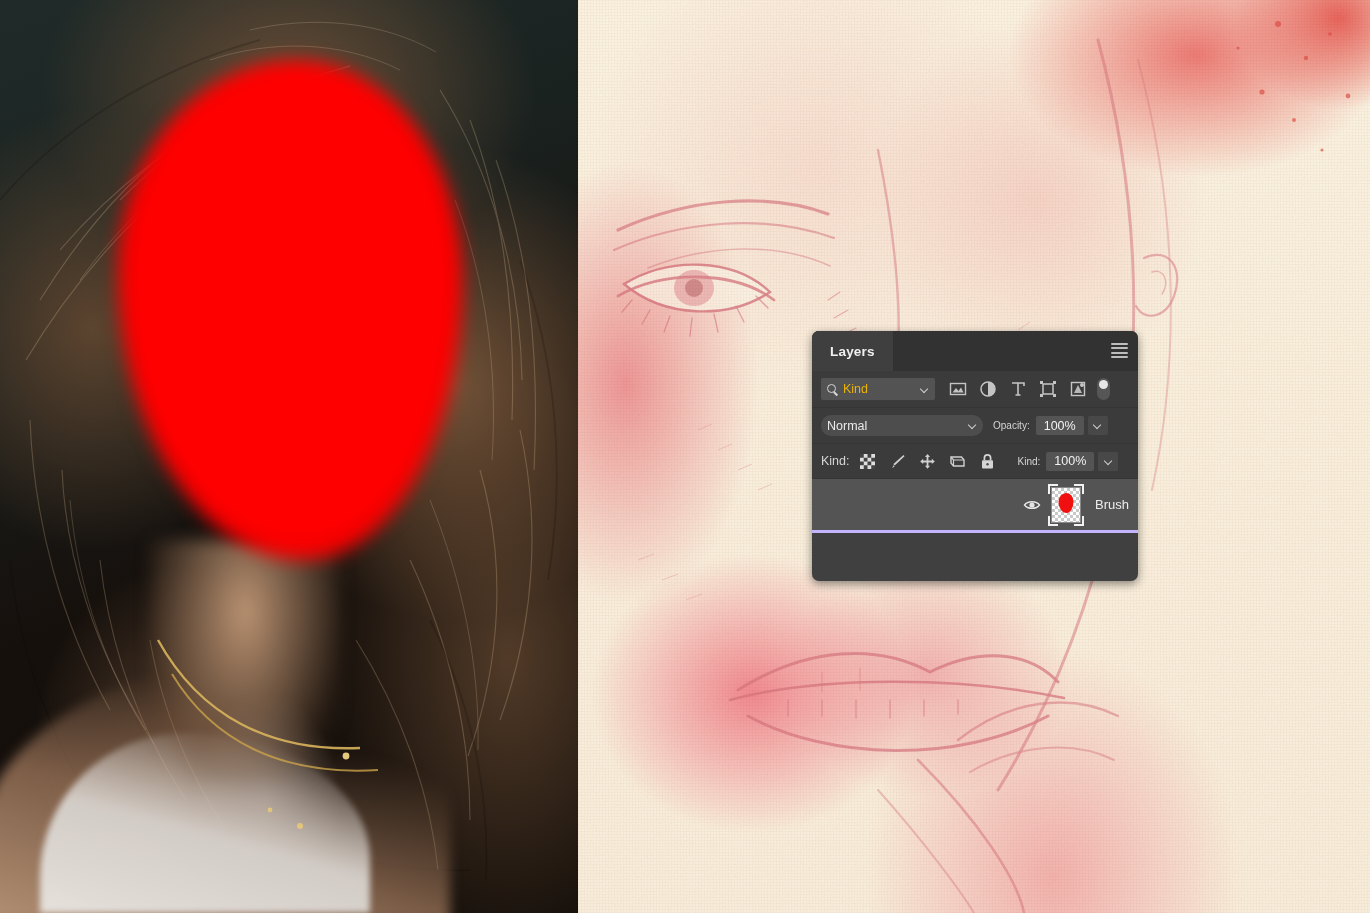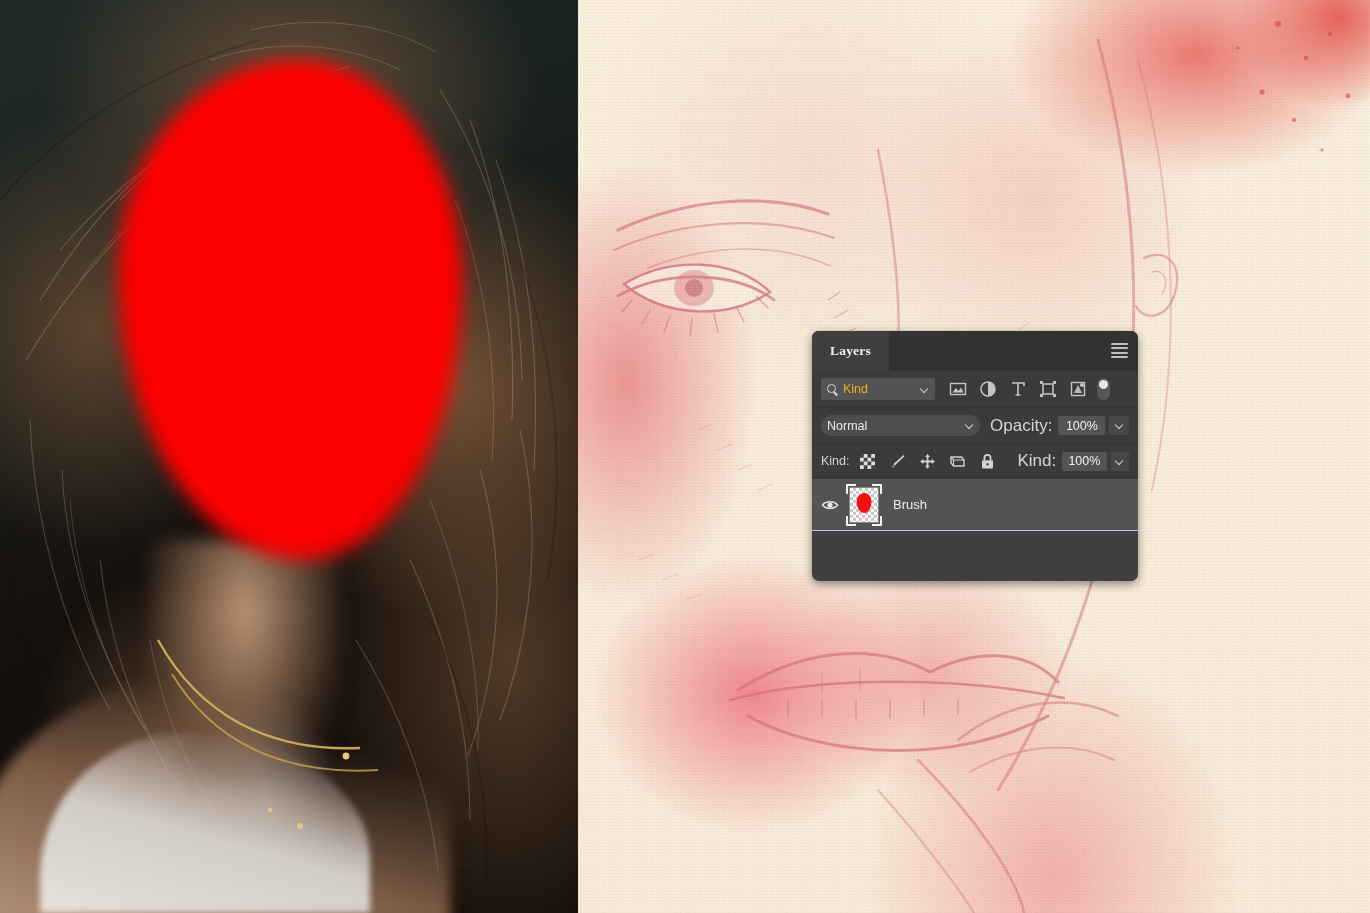--- a/index.html
+++ b/index.html
@@ -94,21 +94,21 @@
   .layers-panel{
     position:absolute;left:812px;top:331px;width:326px;height:250px;
     background:#404040;border-radius:7px;
     box-shadow:0 3px 10px rgba(0,0,0,.45);
     overflow:hidden;
     color:#e2e2e2;font-size:13px;
     user-select:none;
   }
   .panel-head{
     position:relative;height:40px;background:#323232;
-    display:flex;align-items:stretch;font-family:Liberation Serif, serif;
+    display:flex;align-items:stretch;
   }
   .tab{
     display:flex;align-items:center;padding:0 18px;
     background:#3f3f3f;color:#f0f0f0;font-size:13.5px;font-weight:bold;
     letter-spacing:.2px;
   }
   .head-rest{flex:1;position:relative;}
   .menu-icon{
     position:absolute;right:10px;top:12px;width:17px;height:15px;
     display:flex;flex-direction:column;justify-content:space-between;
@@ -159,21 +159,21 @@
   .blend-row{
     height:35px;padding:0 9px;background:#3b3b3b;
     border-bottom:1px solid #343434;
   }
   .blend-select{
     width:150px;height:21px;background:#4d4d4d;border-radius:10px;
     display:flex;align-items:center;padding:0 6px;
     font-size:12.5px;color:#eaeaea;cursor:pointer;
   }
   .blend-select .chev{margin-left:auto;}
-  .lbl{font-size:17px;color:#d5d5d5;margin-left:10px;}
+  .lbl{font-size:10px;color:#d5d5d5;margin-left:10px;}
   .num-field{
     width:48px;height:19px;background:#545454;border-radius:2px;
     display:flex;align-items:center;justify-content:center;
     font-size:12.5px;color:#f2f2f2;margin-left:6px;cursor:text;
   }
   .stepper{
     width:20px;height:19px;background:#484848;border-radius:2px;
     display:flex;align-items:center;justify-content:center;margin-left:4px;cursor:pointer;
   }
 
@@ -181,21 +181,21 @@
     height:34px;padding:0 9px;background:#3b3b3b;
     border-bottom:1px solid #343434;
   }
   .lock-label{font-size:12.5px;color:#d5d5d5;margin-right:9px;}
   .lock-icons{display:flex;align-items:center;gap:13px;}
   .lock-icons .li{width:17px;height:17px;opacity:.9;cursor:pointer;}
 
   .layer-list{background:#3b3b3b;}
   .layer-row{
     height:51px;display:flex;align-items:center;padding:0 9px;
-    border-bottom:1px solid #c4b5fd;cursor:pointer;
+    border-bottom:3px solid #c4b5fd;cursor:pointer;justify-content:flex-end;
   }
   .layer-row.selected{background:#545454;}
   .eye{width:18px;height:18px;flex:none;margin-right:7px;cursor:pointer;}
   .thumb-wrap{position:relative;width:36px;height:42px;flex:none;}
   .thumb{
     position:absolute;left:3px;top:3px;width:30px;height:36px;
     border:1px solid #8a8a8a;box-sizing:border-box;overflow:hidden;
     background:#fff;
   }
   .checker{

